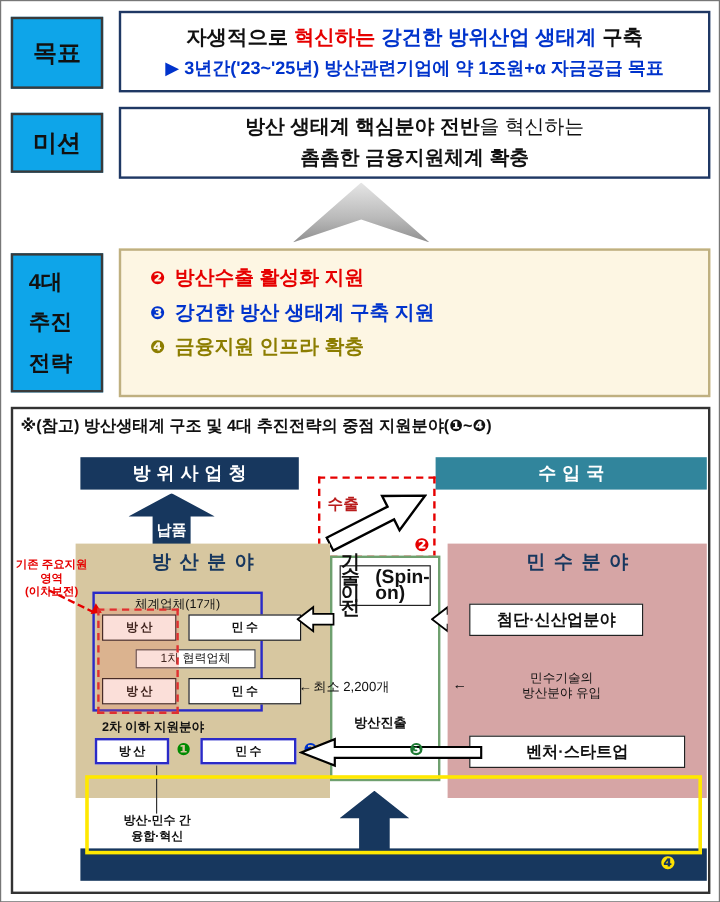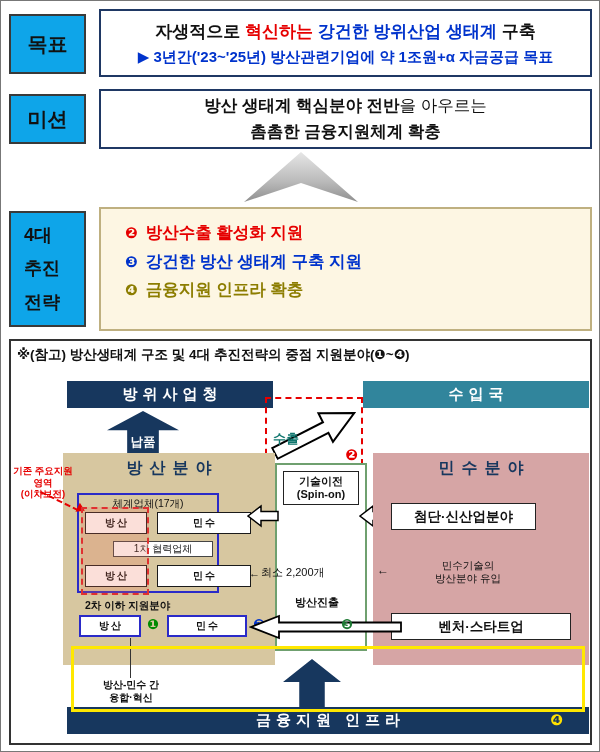--- a/index.html
+++ b/index.html
@@ -43,21 +43,21 @@
       <span style="color: rgb(17, 17, 17);">자생적으로 </span><span style="color: rgb(230, 0, 0);">혁신하는 </span><span style="color: rgb(0, 51, 204);">강건한 방위산업 생태계 </span><span style="color: rgb(17, 17, 17);">구축</span>
     </div>
     <div class="goal-line2" style="color: rgb(0, 51, 204);">▶ 3년간('23~'25년) 방산관련기업에 약 1조원+α 자금공급 목표</div>
   </div>
 
   <div class="abs label-box" style="left:8px;top:93px;width:77px;height:50px;text-align:right;">
     <span>미션</span>
   </div>
   <div class="abs frame-box" style="left:98px;top:88px;width:493px;height:60px;">
     <div class="mission-line">
-      <span class="strong">방산 생태계 핵심분야 전반</span><span>을 아우르는</span>
+      <span class="strong">방산 생태계 핵심분야 전반</span><span>을 혁신하는</span>
     </div>
     <div class="mission-line2">
       <span>촘촘한 금융지원체계</span><span> 확충</span>
     </div>
   </div>
 
   <div class="abs chevron" style="left:243px;top:151px;width:114px;height:50px;"></div>
 
   <div class="abs label-box" style="left:8px;top:210px;width:77px;height:116px;align-items:flex-start;padding-left:13px;font-size:18px;line-height:1.85;">
     <span>4대</span>
@@ -73,32 +73,32 @@
     </div>
     <div class="strat-item">
       <span class="badge" style="color: rgb(140, 125, 0);">❹</span><span class="txt" style="color: rgb(140, 125, 0);">금융지원 인프라 확충</span>
     </div>
   </div>
 
   <div class="abs ref-container" style="left:8px;top:338px;width:583px;height:406px;">
 
     <div class="abs ref-title" style="left:6px;top:5px;">※(참고) 방산생태계 구조 및 4대 추진전략의 중점 지원분야(❶~❹)</div>
 
-    <div class="abs bar" style="left:56px;top:40px;width:206px;height:27px;background:#17375E;">방위사업청</div>
+    <div class="abs bar" style="left:56px;top:40px;width:182px;height:27px;background:#17375E;">방위사업청</div>
     <div class="abs up-block-arrow" style="left:96px;top:70px;width:72px;height:44px;">
       <span class="abs" style="left:0;right:0;bottom:4px;text-align:center;color:#fff;font-size:12.5px;font-weight:bold;">납품</span>
     </div>
 
     <div class="abs bar" style="left:352px;top:40px;width:226px;height:27px;background:#31859C;">수입국</div>
 
     <div class="abs" style="left:254px;top:56px;width:98px;height:68px;border:2px dashed #E60000;">
       <svg class="abs" style="left:2px;top:8px;transform:rotate(-27deg);" width="92" height="52" viewBox="0 0 92 40">
         <polygon points="1,14 58,14 58,4 90,20 58,36 58,26 1,26" fill="#ffffff" stroke="#000000" stroke-width="2"></polygon>
       </svg>
-      <span class="abs" style="left:6px;top:31px;font-size:13px;font-weight:bold;color:#0f766e;">수출</span>
+      <span class="abs" style="left:6px;top:12px;font-size:13px;font-weight:bold;color:#b91c1c;">수출</span>
       <span class="abs badge" style="right: 3px; bottom: 1px; color: rgb(230, 0, 0);">❷</span>
     </div>
 
     <div class="abs panel" style="left:52px;top:112px;width:212px;height:212px;background:#D7C7A0;">
       <div class="panel-title">방산분야</div>
 
       <div class="abs" style="left:14px;top:40px;width:142px;height:100px;border:2px solid #2A2AC8;">
         <div class="abs small-label" style="left:0;right:0;top:2px;text-align:center;font-size:10.5px;">체계업체(17개)</div>
         <div class="cell" style="left:6px;top:17px;width:62px;height:22px;">방산</div>
         <div class="cell" style="left:78px;top:17px;width:94px;height:22px;">민수</div>
@@ -117,21 +117,21 @@
     </div>
 
     <div class="abs" style="left:2px;top:124px;width:60px;color:#E60000;font-size:9.5px;line-height:11.5px;font-weight:bold;text-align:center;">
       <div>기존 주요지원영역</div>
       <div>(이차보전)</div>
     </div>
     <div class="abs" style="left:30px;top:150px;width:42px;border-top:2px dashed #E60000;transform:rotate(26deg);transform-origin:left top;"></div>
     <div class="abs" style="left:66px;top:164px;width:0;height:0;border:5px solid transparent;border-left:8px solid #E60000;transform:rotate(26deg);"></div>
 
     <div class="abs" style="left:264px;top:122px;width:92px;height:188px;background:#fff;border:2px solid #6FA06F;"></div>
-    <div class="abs" style="left:272px;top:130px;width:76px;height:34px;background:#fff;border:1.5px solid #222;display:flex;flex-direction:column;align-items:center;justify-content:center;font-size:11px;font-weight:bold;line-height:13px;color:#111;">
+    <div class="abs" style="left:272px;top:130px;width:76px;height:34px;background:#fff;border:1.5px solid #222;display:flex;flex-direction:row;align-items:center;justify-content:center;font-size:16px;font-weight:bold;line-height:13px;color:#111;">
       <span>기술이전</span>
       <span>(Spin-on)</span>
     </div>
 
     <svg class="abs" style="left:236px;top:162px;" width="32" height="26" viewBox="0 0 32 26">
       <polygon points="1,13 14,3 14,8.5 31,8.5 31,17.5 14,17.5 14,23" fill="#ffffff" stroke="#000000" stroke-width="1.5"></polygon>
     </svg>
     <svg class="abs" style="left:348px;top:162px;" width="32" height="26" viewBox="0 0 32 26">
       <polygon points="1,13 14,3 14,8.5 31,8.5 31,17.5 14,17.5 14,23" fill="#ffffff" stroke="#000000" stroke-width="1.5"></polygon>
     </svg>
@@ -163,18 +163,17 @@
 
     <div class="abs" style="left:119px;top:297px;height:40px;border-left:1.5px solid #333;z-index:2;"></div>
     <div class="abs" style="left:78px;top:338px;width:84px;text-align:center;font-size:10px;font-weight:bold;line-height:12.5px;color:#111;z-index:7;">
       <div>방산-민수 간</div>
       <div>융합·혁신</div>
     </div>
 
     <div class="abs up-block-arrow" style="left:272px;top:318px;width:58px;height:52px;z-index:5;"></div>
 
     <div class="abs bar" style="left:56px;top:366px;width:522px;height:27px;background:#17375E;z-index:4;">
-      <span>금융지원 인프라</span>
       <span class="abs badge" style="right: 26px; top: 5px; letter-spacing: 0px; color: rgb(255, 225, 0);">❹</span>
     </div>
 
   </div>
 </div>
 
 </body></html>

